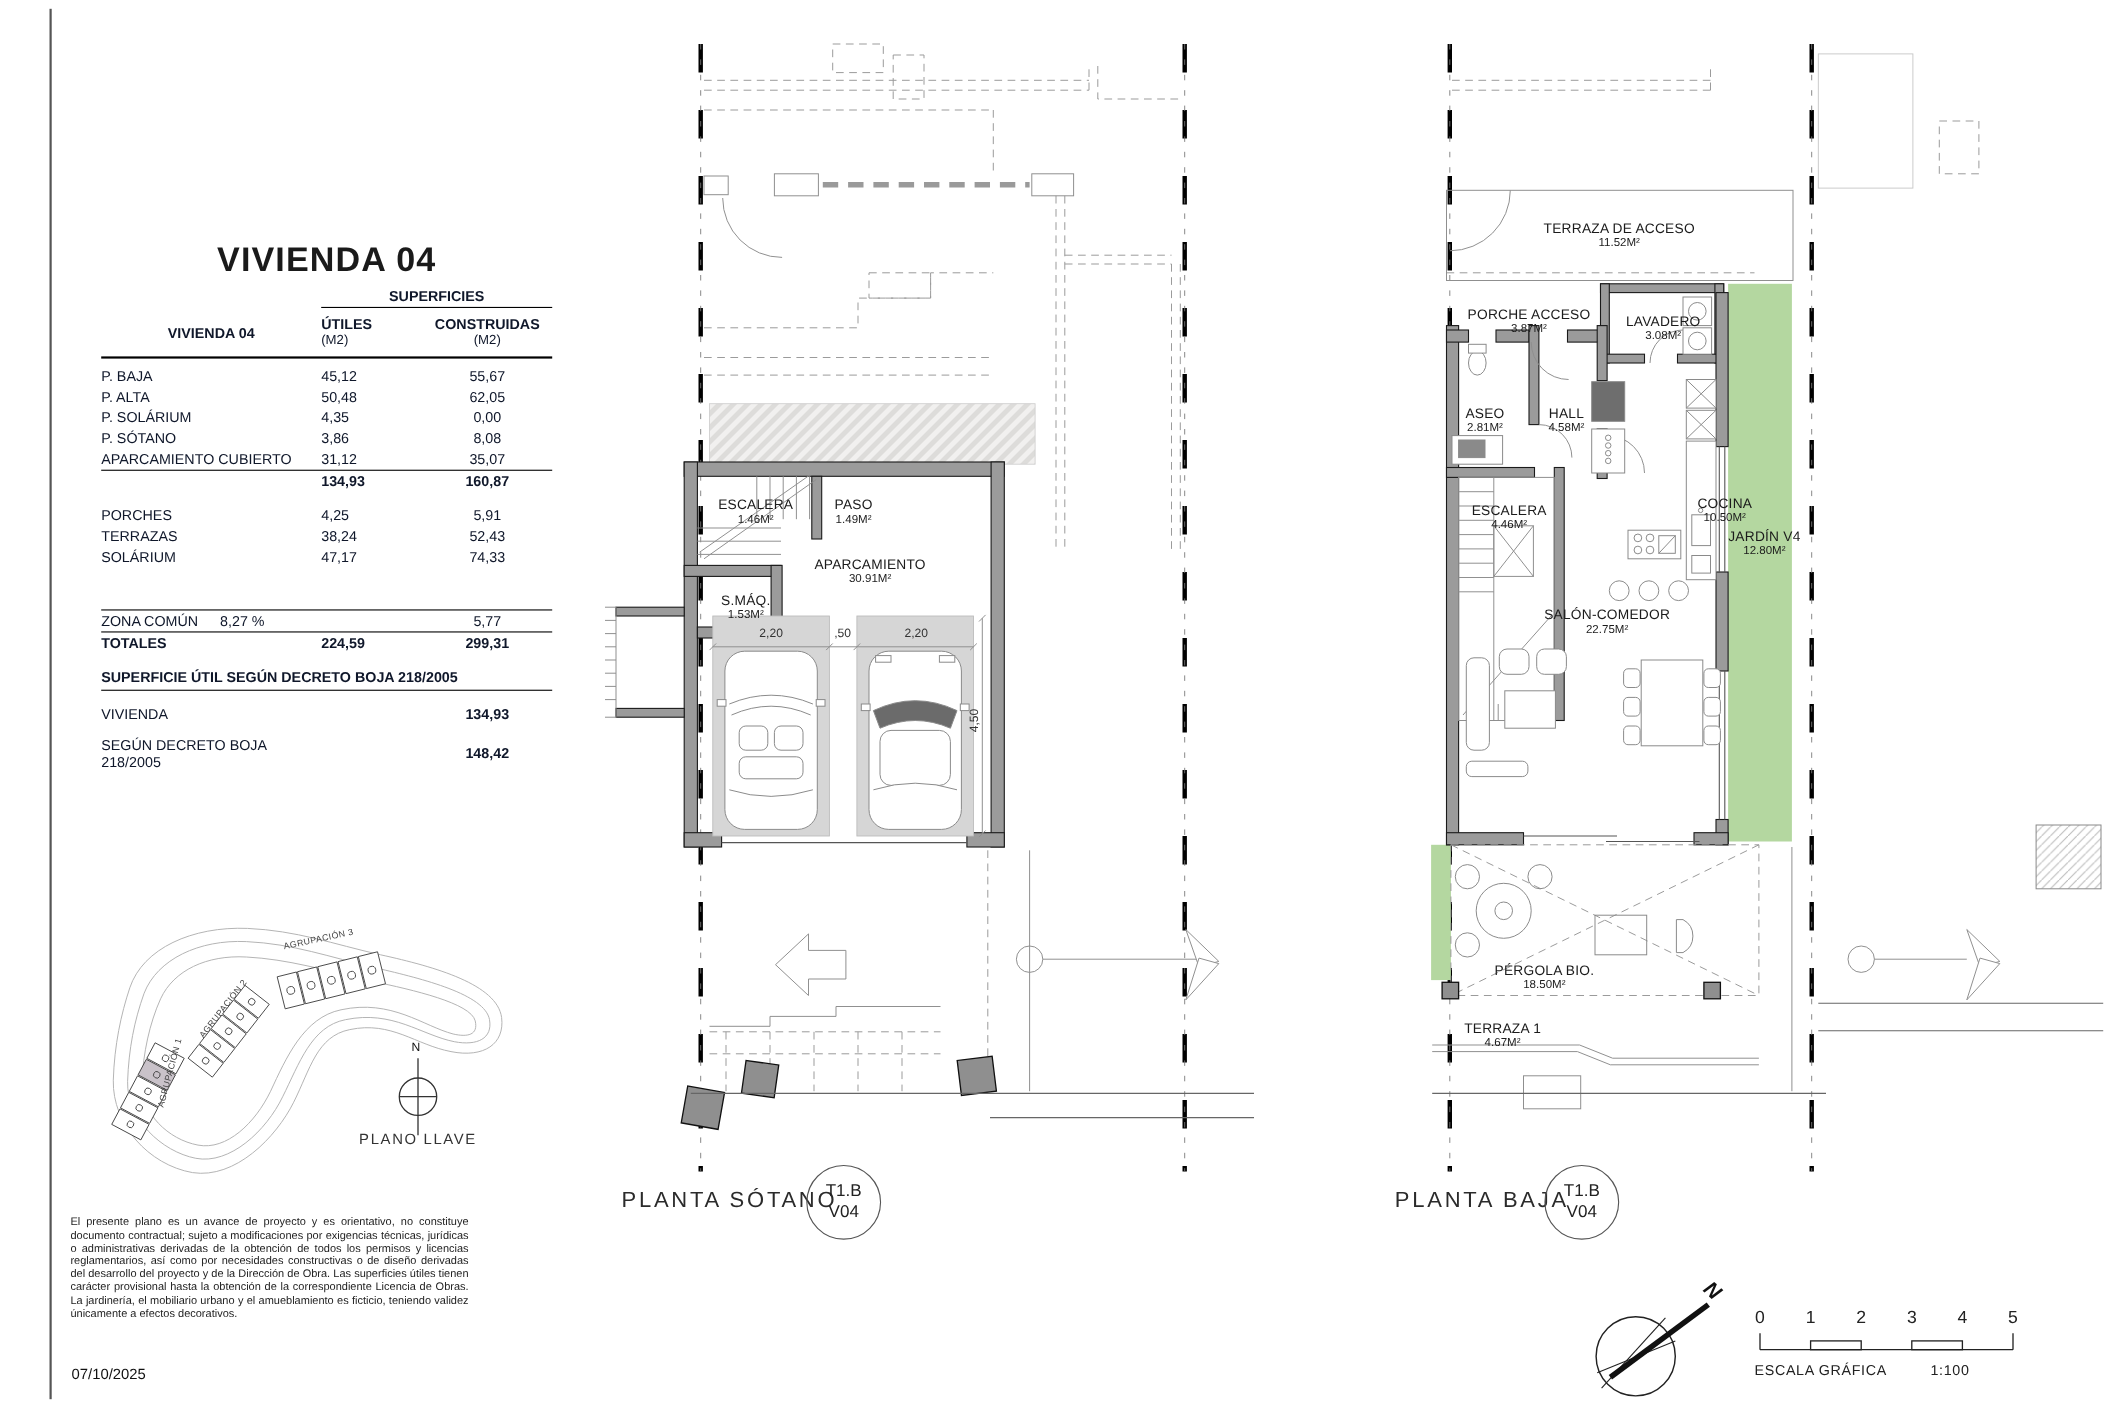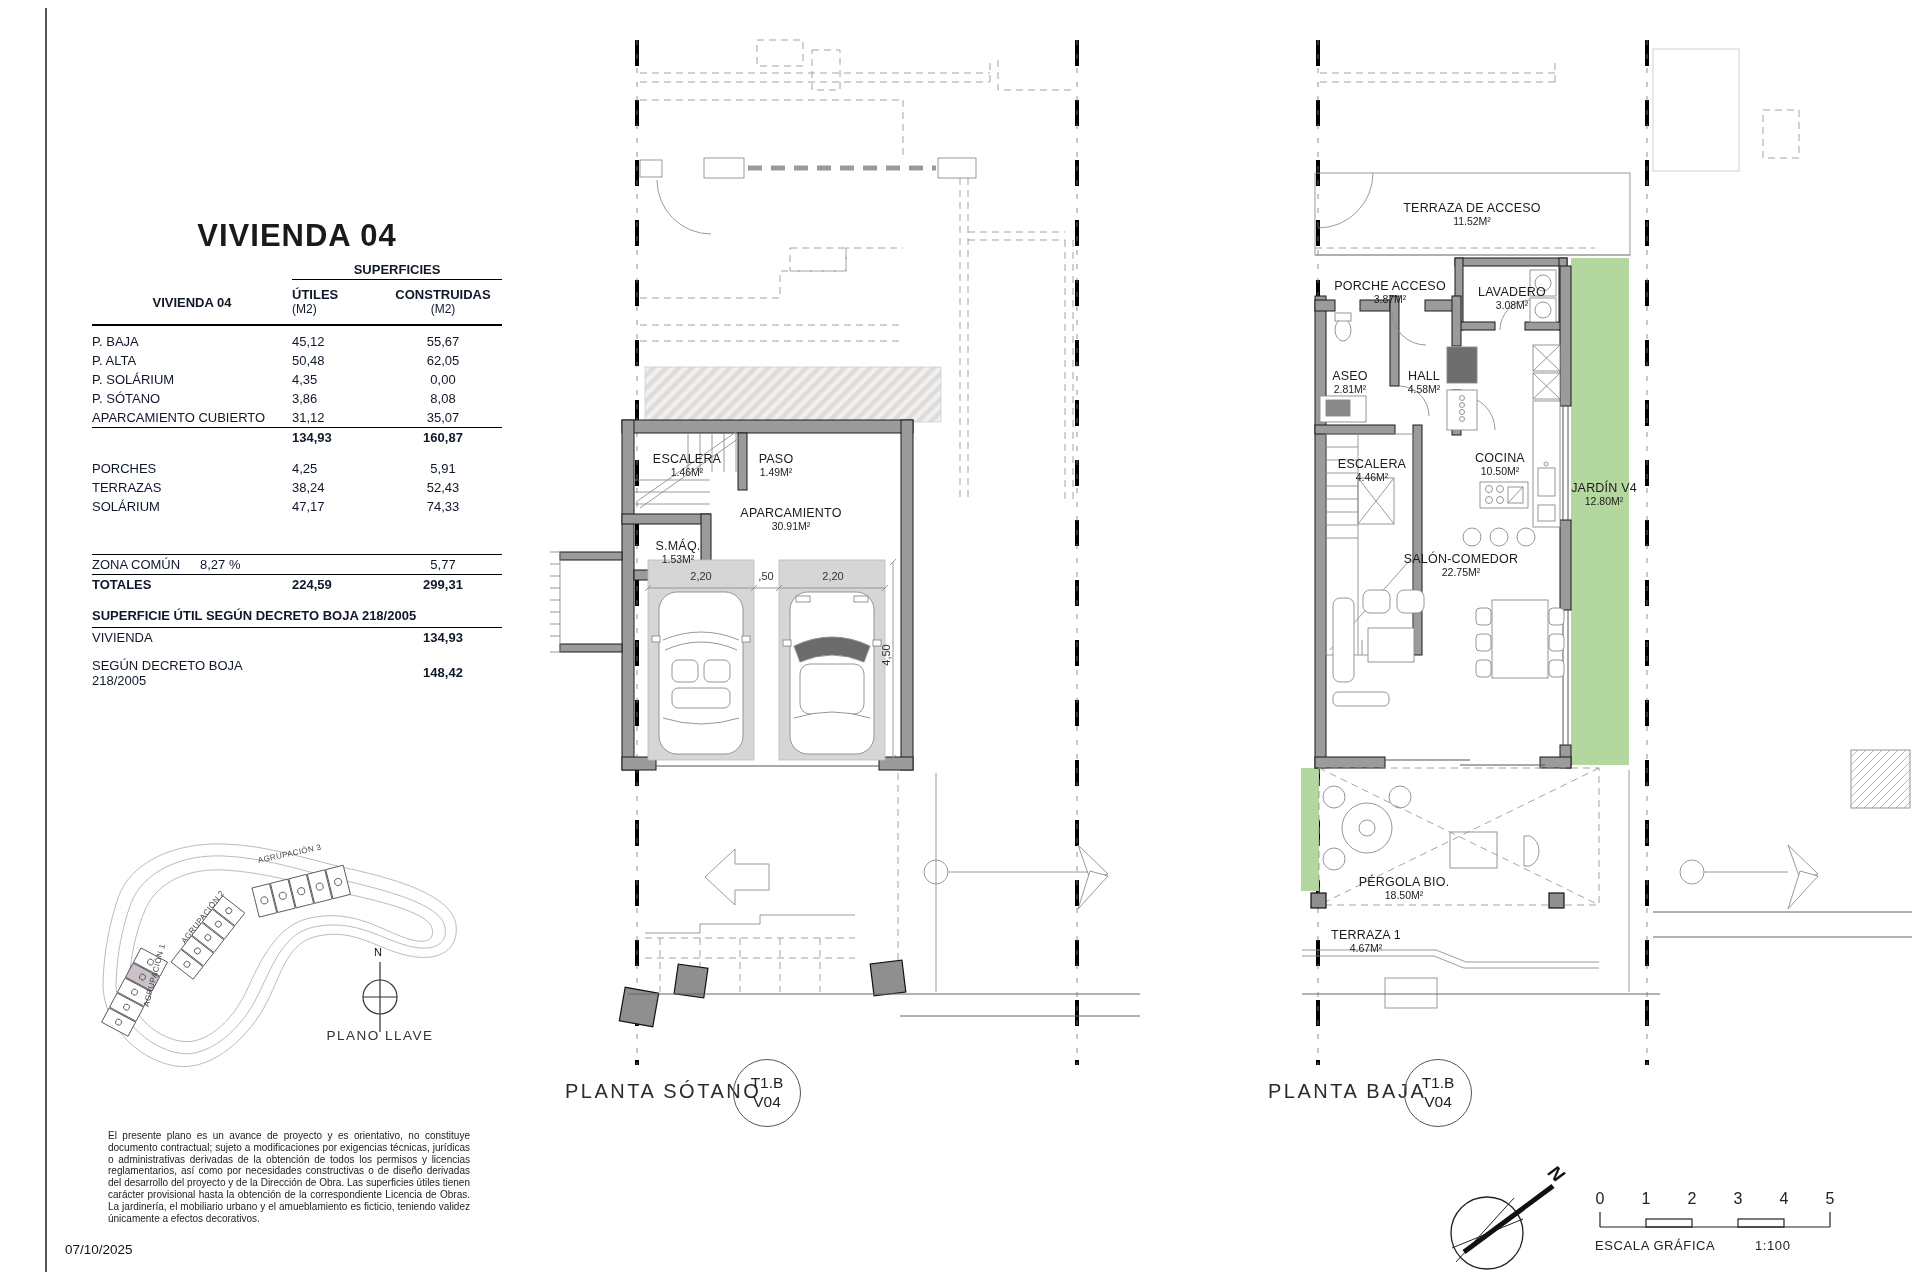--- a/index.html
+++ b/index.html
@@ -32,22 +32,22 @@
           color:#1b1b1b;line-height:1.1;white-space:nowrap;}
   .rname{display:block;font-size:12.5px;letter-spacing:.2px;margin-top:12px;}
   .rarea{display:block;font-size:10.5px;}
   .dim{position:absolute;font-size:11px;color:#333;transform:translateX(-50%);}
   .dimv{position:absolute;font-size:11px;color:#333;
         transform:translate(-50%,-50%) rotate(-90deg);}
   .caption{position:absolute;font-size:20px;letter-spacing:2.5px;color:#2b2b2b;}
   .badge{position:absolute;width:66px;height:66px;border:1.4px solid #555;
          border-radius:50%;display:flex;flex-direction:column;align-items:center;
          justify-content:center;font-size:15.5px;line-height:1.2;color:#222;}
-  .disc{position:absolute;left:64px;top:1130px;width:362px;font-size:10px;
-        line-height:1.18;text-align:justify;color:#222;margin-left:44px;}
+  .disc{position:absolute;left:64px;top:1106px;width:362px;font-size:10px;
+        line-height:1.18;text-align:justify;color:#222;}
   .date{position:absolute;left:65px;top:1242px;font-size:13.5px;color:#111;}
   .kp-label{position:absolute;font-size:8px;letter-spacing:.4px;color:#444;
             transform-origin:left center;white-space:nowrap;}
   .scale-num{position:absolute;font-size:16px;color:#222;transform:translateX(-50%);}
   .scale-cap{position:absolute;font-size:13px;letter-spacing:.6px;color:#222;}
   .north-n{position:absolute;font-size:19px;font-weight:600;font-style:italic;
            color:#111;transform:rotate(42deg);}
   
   svg .thin{stroke:#8f8f8f;stroke-width:.9;fill:none;}
   svg .dash{stroke:#9a9a9a;stroke-width:.9;fill:none;stroke-dasharray:7 5;}
@@ -123,21 +123,21 @@
     <div class="c-u"></div>
       <div class="c-c">5,77</div>
   </div>
   <div class="ln"></div>
   <div class="trow b">
     <div class="c-lab">TOTALES</div>
       <div class="c-u">224,59</div>
       <div class="c-c">299,31</div>
   </div>
   <div class="dec-head" style="margin-top:14px">SUPERFICIE ÚTIL SEGÚN DECRETO BOJA 218/2005</div>
-  <div class="trow" style="margin-top:0">
+  <div class="trow" style="margin-top:12px">
     <div class="c-lab">VIVIENDA</div>
       <div class="c-u"></div>
       <div class="c-c b">134,93</div>
   </div>
   <div class="trow" style="margin-top:16px">
     <div class="c-lab">SEGÚN DECRETO BOJA 218/2005</div>
       <div class="c-u"></div>
       <div class="c-c b">148,42</div>
   </div>
 </div>
@@ -578,21 +578,21 @@
     <span class="rarea">2.81M²</span>
 </div>
 <div class="rlabel" style="left:1424px;top:358px;">
   <span class="rname">HALL</span>
     <span class="rarea">4.58M²</span>
 </div>
 <div class="rlabel" style="left:1372px;top:446px;">
   <span class="rname">ESCALERA</span>
     <span class="rarea">4.46M²</span>
 </div>
-<div class="rlabel" style="left:1500px;top:440px;">
+<div class="rlabel" style="left:1568px;top:440px;">
   <span class="rname">COCINA</span>
     <span class="rarea">10.50M²</span>
 </div>
 <div class="rlabel" style="left:1604px;top:470px;">
   <span class="rname">JARDÍN V4</span>
     <span class="rarea">12.80M²</span>
 </div>
 <div class="rlabel" style="left:1461px;top:541px;">
   <span class="rname">SALÓN-COMEDOR</span>
     <span class="rarea">22.75M²</span>

